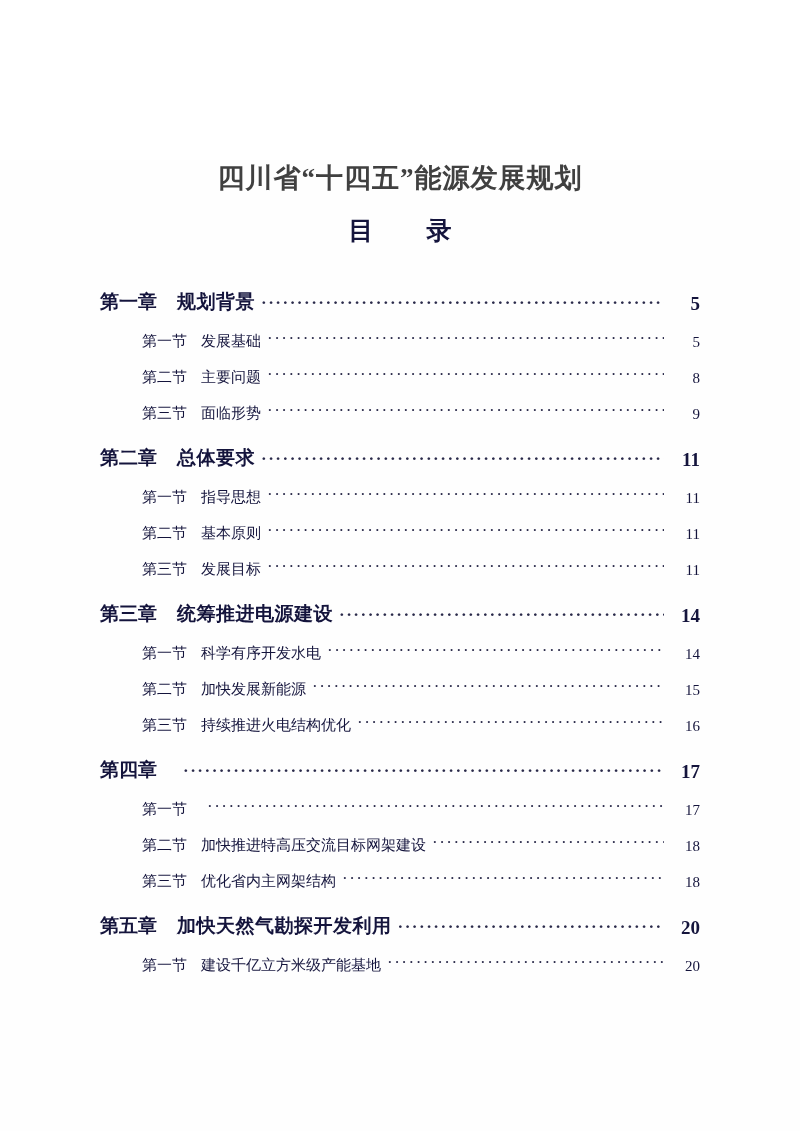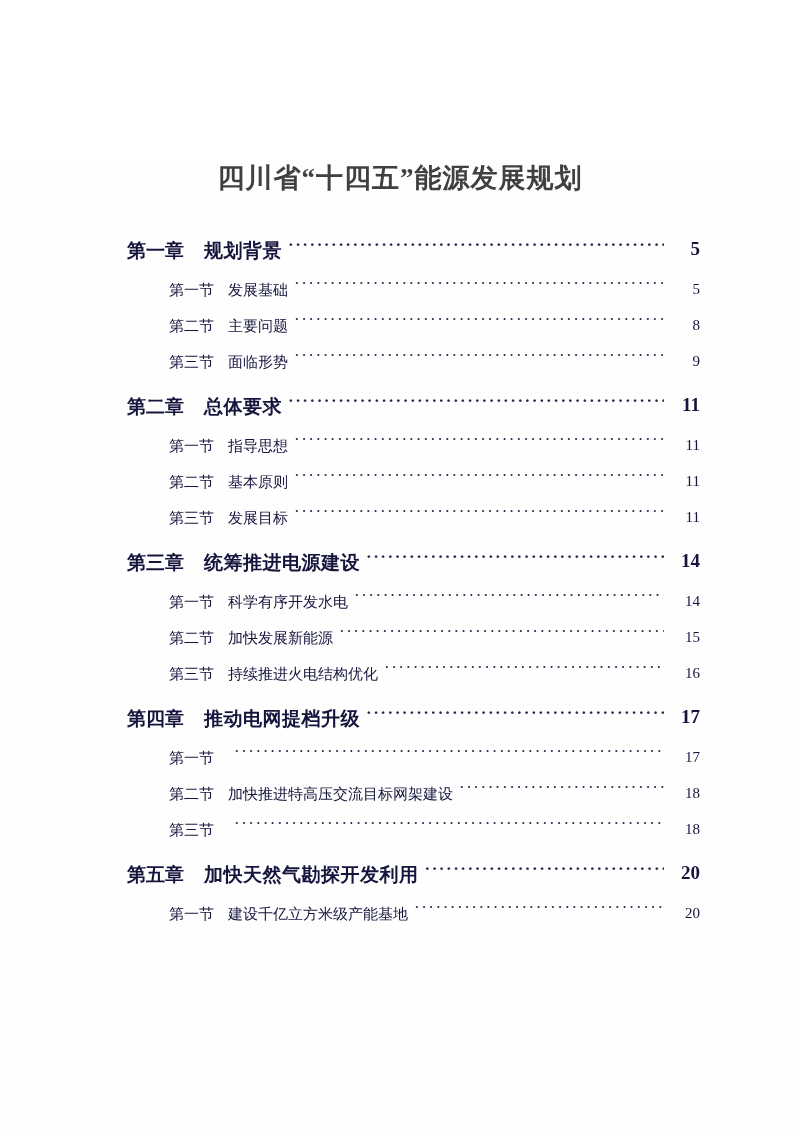--- a/index.html
+++ b/index.html
@@ -40,23 +40,22 @@
     color: #14143c;
     margin-top: 18px;
     text-indent: 14px;
   }
   .toc {
     margin-top: 42px;
     padding: 0 100px 0 100px;
   }
   .toc-row {
     display: flex;
-    align-items: flex-start;
+    align-items: flex-end;
     white-space: nowrap;
-    margin-left: 27px;
   }
   .toc-row.chapter {
     margin-top: 22px;
     font-size: 19px;
     font-weight: bold;
     color: #14143c;
   }
   .toc-row.section {
     margin-top: 17px;
     font-size: 15px;
@@ -108,20 +107,21 @@
     font-weight: bold;
   }
 </style>
 </head>
 <body>
 
 <div class="page">
 
   <div class="doc-title">四川省“十四五”能源发展规划</div>
 
+  <div class="toc-heading">目　录</div>
 
   <div class="toc" id="toc-list">
       <div class="toc-row chapter">
         <span class="toc-num">第一章</span>
         <span class="toc-gap"></span>
         <span class="label">规划背景</span>
         <span class="leader"></span>
         <span class="page-no">5</span>
       </div>
       <div class="toc-row section">
@@ -197,40 +197,40 @@
       <div class="toc-row section">
         <span class="toc-num">第三节</span>
         <span class="toc-gap"></span>
         <span class="label">持续推进火电结构优化</span>
         <span class="leader"></span>
         <span class="page-no">16</span>
       </div>
       <div class="toc-row chapter">
         <span class="toc-num">第四章</span>
         <span class="toc-gap"></span>
-        <span class="label">推动电网提档升级</span>
         <span class="leader"></span>
         <span class="page-no">17</span>
       </div>
       <div class="toc-row section">
         <span class="toc-num">第一节</span>
         <span class="toc-gap"></span>
         <span class="leader"></span>
         <span class="page-no">17</span>
       </div>
       <div class="toc-row section">
         <span class="toc-num">第二节</span>
         <span class="toc-gap"></span>
         <span class="label">加快推进特高压交流目标网架建设</span>
         <span class="leader"></span>
         <span class="page-no">18</span>
       </div>
       <div class="toc-row section">
         <span class="toc-num">第三节</span>
         <span class="toc-gap"></span>
+        <span class="label">优化省内主网架结构</span>
         <span class="leader"></span>
         <span class="page-no">18</span>
       </div>
       <div class="toc-row chapter">
         <span class="toc-num">第五章</span>
         <span class="toc-gap"></span>
         <span class="label">加快天然气勘探开发利用</span>
         <span class="leader"></span>
         <span class="page-no">20</span>
       </div>

